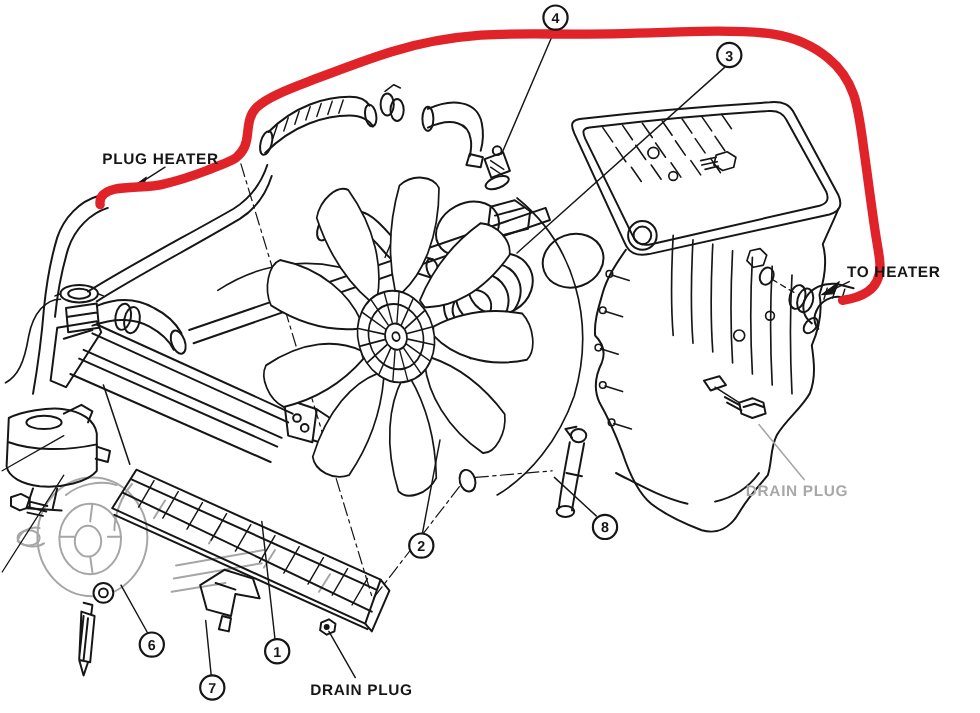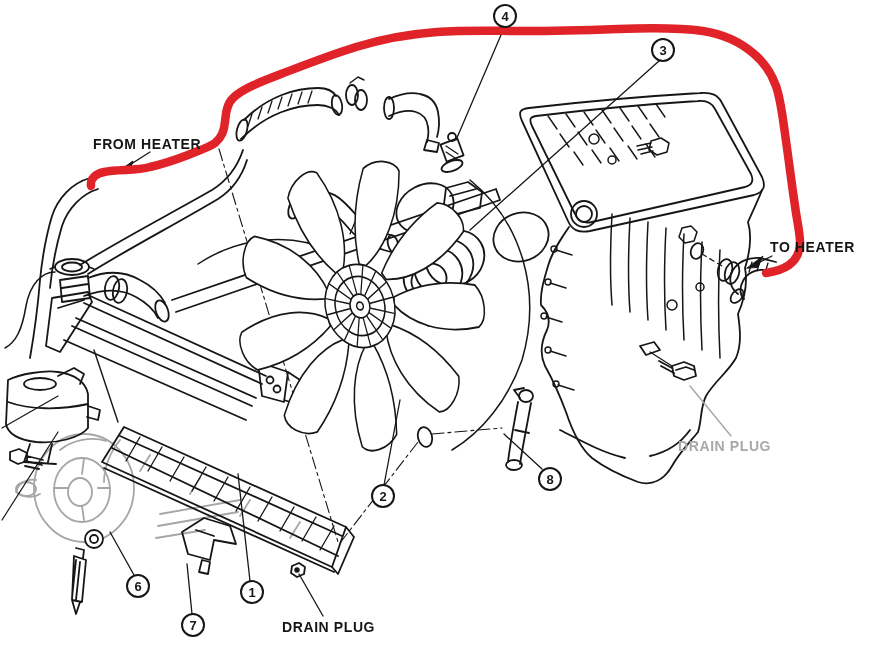--- a/index.html
+++ b/index.html
@@ -274,21 +274,21 @@
       <path d="M760,262 L772,256"></path>
     </g>
     <path d="M690,386 L731,436" stroke="#a6a6a6" stroke-width="1.4"></path>
     <path d="M119,171 L133,161 L130,170 Z" fill="#161616" stroke-width="1"></path>
     <path d="M747,268 L763,256 L758,267 Z" fill="#161616" stroke-width="1"></path>
 
     <path d="M91,186 C90,179 95,174 104,172 C118,169 136,171 150,167 C163,164 175,160 188,155 C200,150 210,147 215,143 C222,137 224,131 225,122 C226,112 227,104 233,98 C242,89 260,82 281,74 C302,66 330,55 356,47 C382,39 410,34 437,32 C465,30 495,31 525,31 C558,31 590,30 618,29 C645,28 682,28 703,31 C722,34 740,42 753,53 C764,62 771,72 776,86 C781,100 783,120 786,141 C789,162 792,186 795,206 C797,221 800,233 800,242 C800,252 796,260 789,265 C782,270 773,272 766,273" stroke="#e02229" stroke-width="8.5" fill="none"></path>
   </g>
 </svg>
 
-<div class="lbl" style="left:93px;top:137px">FROM HEATER</div>
+<div class="lbl" style="left:93px;top:137px">PLUG HEATER</div>
 <div class="lbl" style="left:770px;top:240px">TO HEATER</div>
 <div class="lbl muted" style="left:678px;top:439px">DRAIN PLUG</div>
 <div class="lbl" style="left:282px;top:620px">DRAIN PLUG</div>
 
 <div class="callout" style="left:493px;top:4px">4</div>
 <div class="callout" style="left:651px;top:38px">3</div>
 <div class="callout" style="left:538px;top:467px">8</div>
 <div class="callout" style="left:371px;top:484px">2</div>
 <div class="callout" style="left:240px;top:580px">1</div>
 <div class="callout" style="left:126px;top:574px">6</div>

